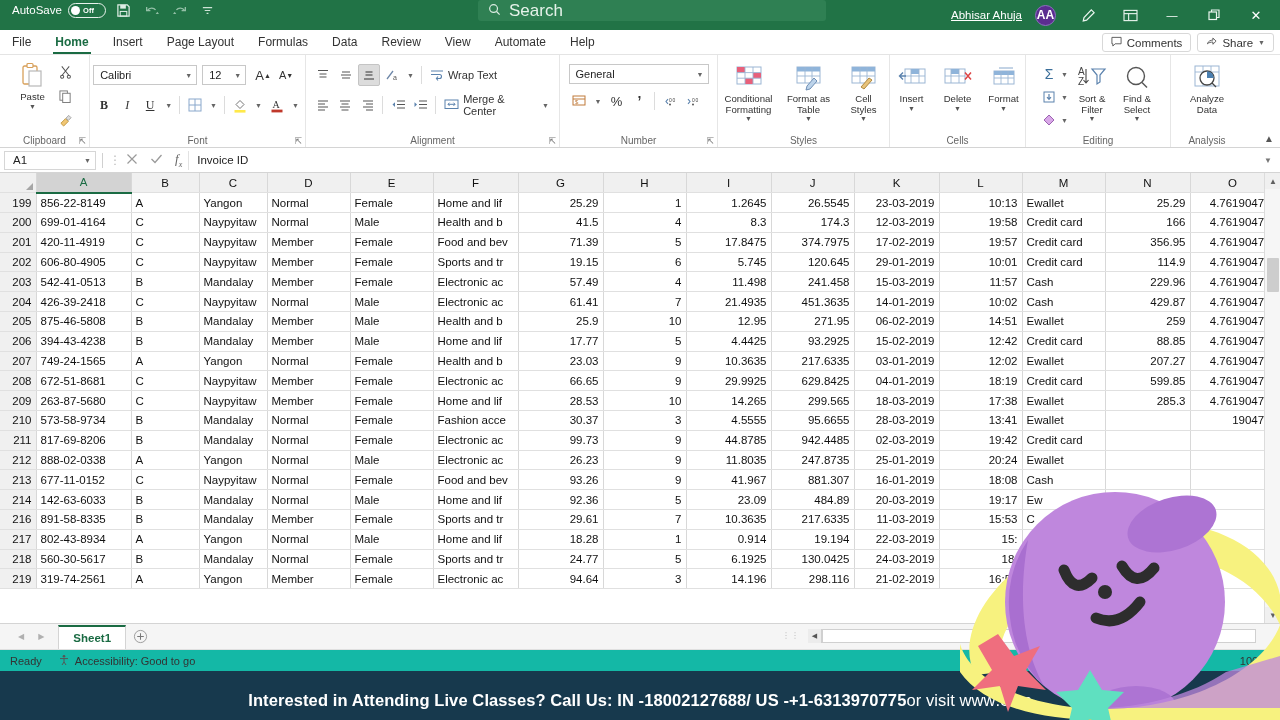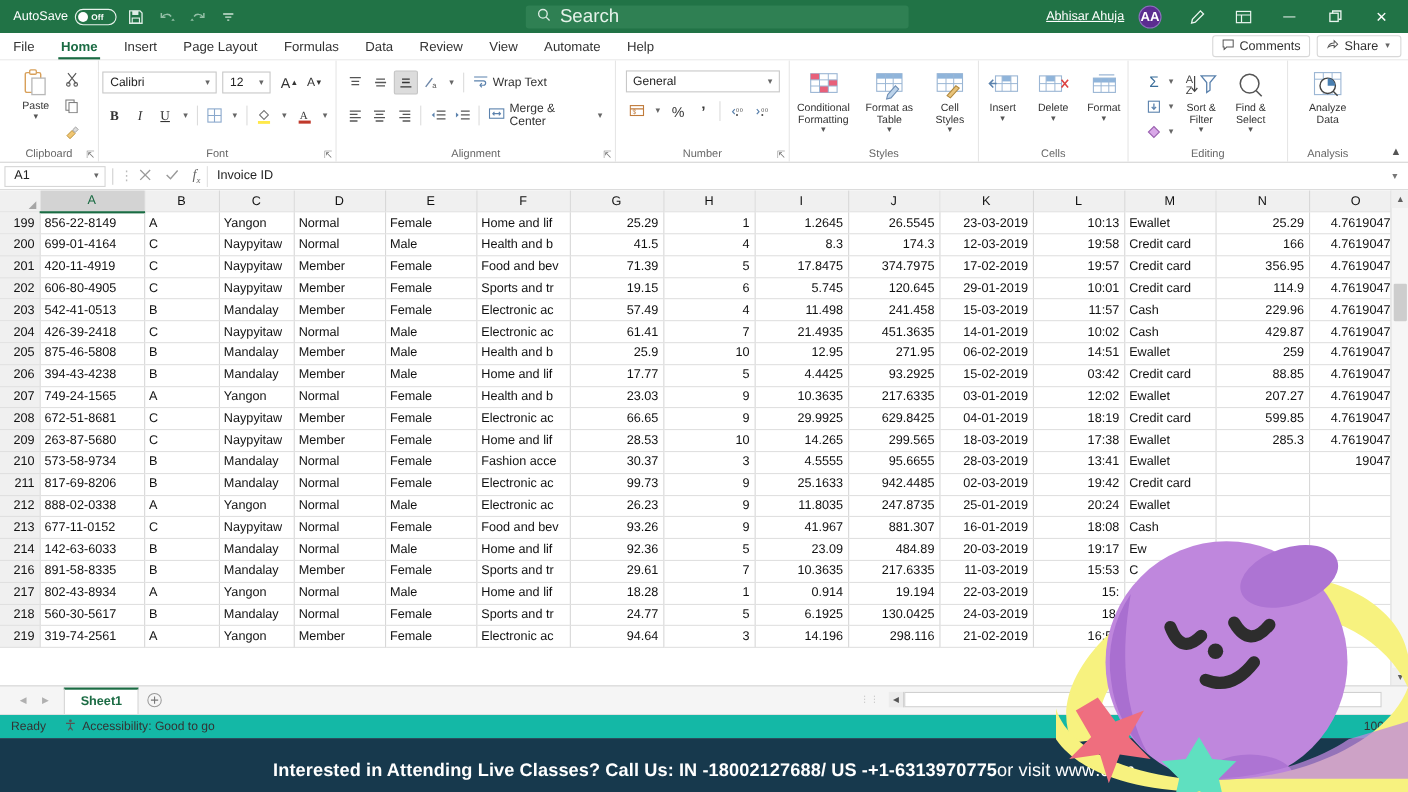--- a/index.html
+++ b/index.html
@@ -7,21 +7,21 @@
     width: 1280px; height: 720px;
     overflow: hidden;
     font-family: "Liberation Sans", sans-serif;
     background: #fff;
   }
   #app { position: relative; width: 1280px; height: 720px; overflow: hidden; }
 
   
   .titlebar {
     height: 30px; background: #217346; color: #fff;
-    display: flex; align-items: center; font-size: 11.5px;
+    display: flex; align-items: flex-start; font-size: 11.5px;
     position: relative;
   }
   .tb-left { display: flex; align-items: center; gap: 8px; padding-left: 12px; }
   .autosave { display: flex; align-items: center; gap: 6px; font-size: 11.5px; }
   .toggle {
     width: 38px; height: 15px; border-radius: 8px;
     border: 1.2px solid #e8f2ec; background: transparent;
     display: flex; align-items: center; padding: 0 2px; gap: 3px;
   }
   .toggle .knob { width: 9px; height: 9px; border-radius: 50%; background: #fff; }
@@ -886,21 +886,21 @@
             <td class="txt">B</td>
             <td class="txt">Mandalay</td>
             <td class="txt">Member</td>
             <td class="txt">Male</td>
             <td class="txt">Home and lif</td>
             <td class="num">17.77</td>
             <td class="num">5</td>
             <td class="num">4.4425</td>
             <td class="num">93.2925</td>
             <td class="num">15-02-2019</td>
-            <td class="num">03:42</td>
+            <td class="num">12:42</td>
             <td class="txt">Credit card</td>
             <td class="num">88.85</td>
             <td class="num">4.76190476</td>
           </tr>
           <tr>
             <th class="rowhdr">207</th>
             <td class="txt">749-24-1565</td>
             <td class="txt">A</td>
             <td class="txt">Yangon</td>
             <td class="txt">Normal</td>
@@ -973,21 +973,21 @@
           <tr>
             <th class="rowhdr">211</th>
             <td class="txt">817-69-8206</td>
             <td class="txt">B</td>
             <td class="txt">Mandalay</td>
             <td class="txt">Normal</td>
             <td class="txt">Female</td>
             <td class="txt">Electronic ac</td>
             <td class="num">99.73</td>
             <td class="num">9</td>
-            <td class="num">25.1633</td>
+            <td class="num">44.8785</td>
             <td class="num">942.4485</td>
             <td class="num">02-03-2019</td>
             <td class="num">19:42</td>
             <td class="txt">Credit card</td>
             <td class="num"></td>
             <td class="num"></td>
           </tr>
           <tr>
             <th class="rowhdr">212</th>
             <td class="txt">888-02-0338</td>

